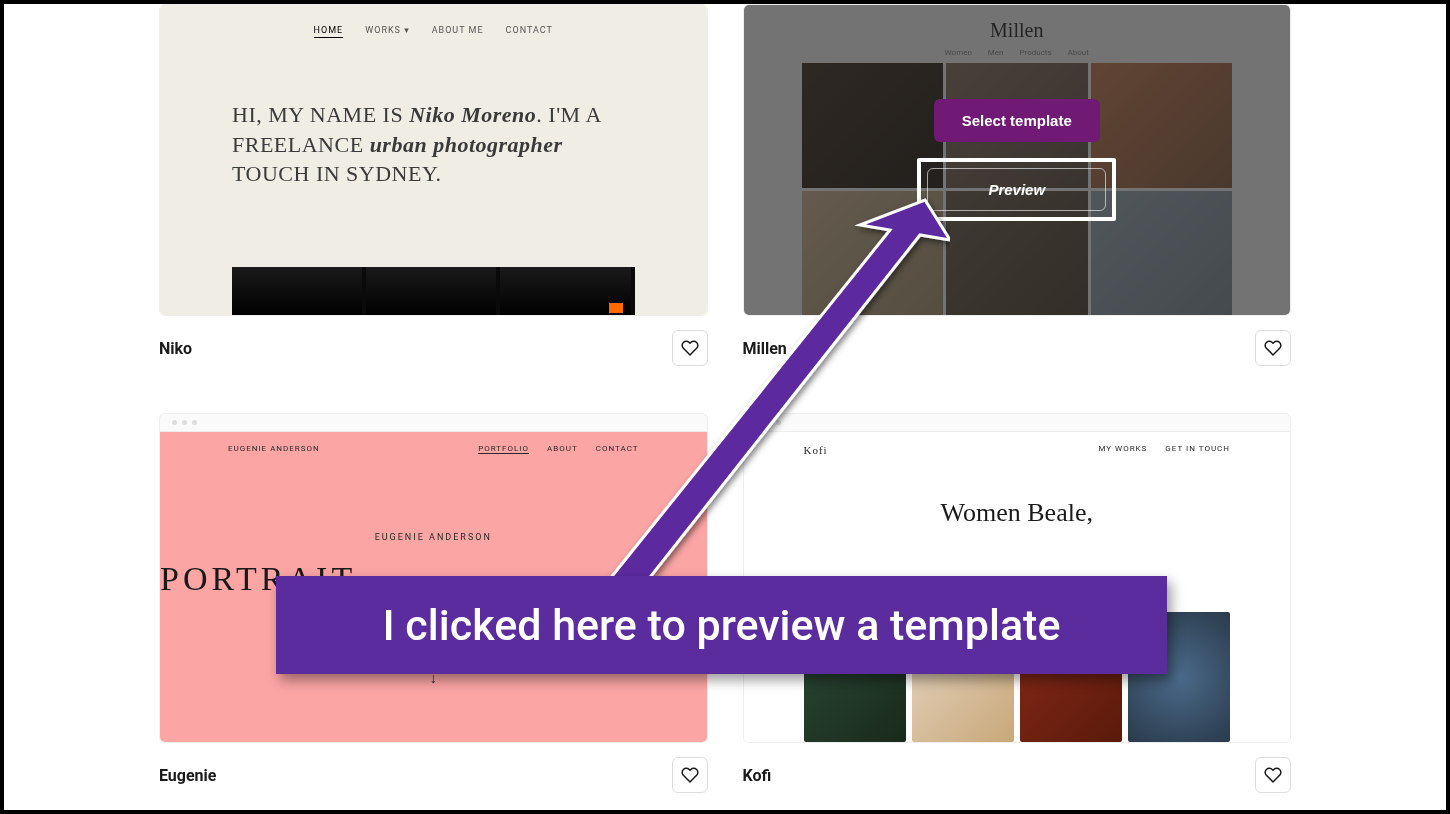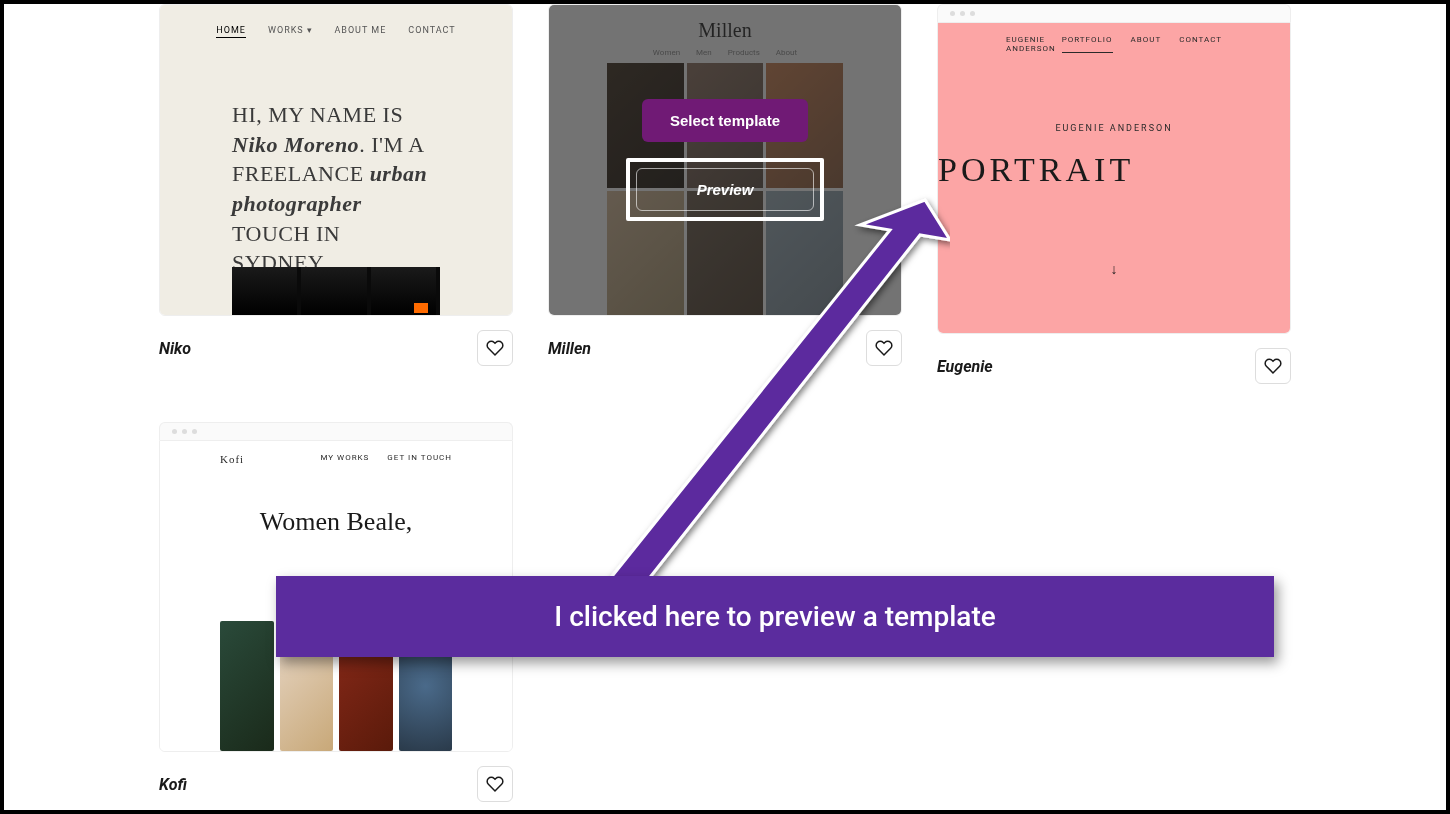--- a/index.html
+++ b/index.html
@@ -12,21 +12,21 @@
   position: relative;
 }
 .page {
   background: #fff;
   position: absolute;
   top: 4px; left: 4px; right: 4px; bottom: 4px;
   padding: 0 155px;
 }
 .grid {
   display: grid;
-  grid-template-columns: 1fr 1fr 1fr;
+  grid-template-columns: 1fr 1fr;
   gap: 30px 35px;
   height: 100%;
 }
 .card { display: flex; flex-direction: column; }
 .thumb-wrap { position: relative; }
 .browser-bar {
   height: 18px;
   background: #fafafa;
   border-radius: 6px 6px 0 0;
   display: flex;
@@ -42,21 +42,20 @@
   border-radius: 0 0 6px 6px;
   overflow: hidden;
   position: relative;
   border: 1px solid #eee;
 }
 .meta {
   display: flex;
   justify-content: space-between;
   align-items: center;
   padding-top: 14px;
-  font-style: italic;
 }
 .tpl-name { font-weight: 700; font-size: 16px; color: #1a1a1a; }
 .heart-btn {
   width: 36px; height: 36px;
   border: 1px solid #ddd;
   border-radius: 6px;
   background: #fff;
   display: flex; align-items: center; justify-content: center;
   cursor: pointer;
 }
@@ -111,24 +110,24 @@
 .kofi-imgs div:nth-child(1) { background: linear-gradient(135deg, #2a4a3a, #1a2a1a); }
 .kofi-imgs div:nth-child(2) { background: linear-gradient(135deg, #e8d8c8, #c8a878); }
 .kofi-imgs div:nth-child(3) { background: linear-gradient(135deg, #8a2a1a, #5a1a0a); }
 .kofi-imgs div:nth-child(4) { background: radial-gradient(circle, #4a6a8a, #2a3a4a); }
 
 
 .arrow-svg { position: absolute; top: 190px; left: 570px; width: 380px; height: 400px; pointer-events: none; z-index: 50; }
 .annotation {
   position: absolute;
   top: 576px; left: 276px;
-  width: 998px;
+  width: 891px;
   background: #5b2c9e;
   color: #fff;
-  font-size: 28px;
+  font-size: 43px;
   font-weight: 500;
   text-align: center;
   padding: 24px 30px;
   z-index: 60;
   box-shadow: 4px 6px 12px rgba(0,0,0,0.4);
 }
 </style>
 </head>
 <body>
 

